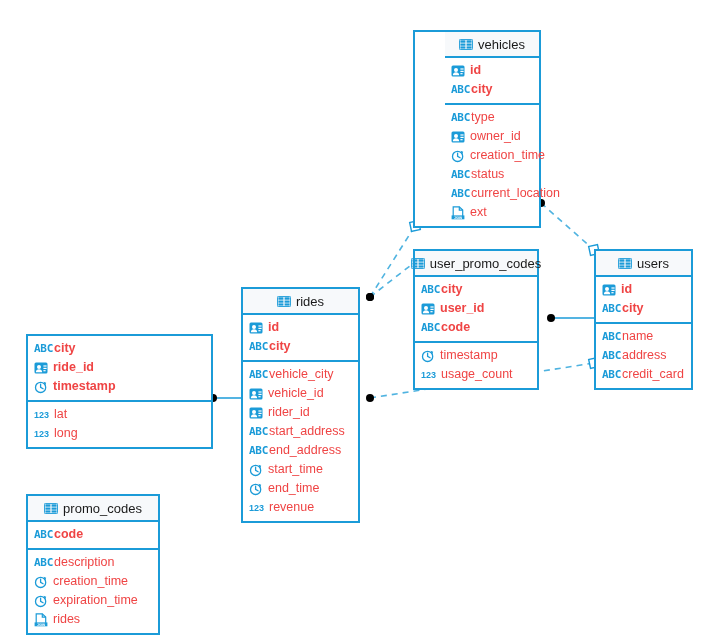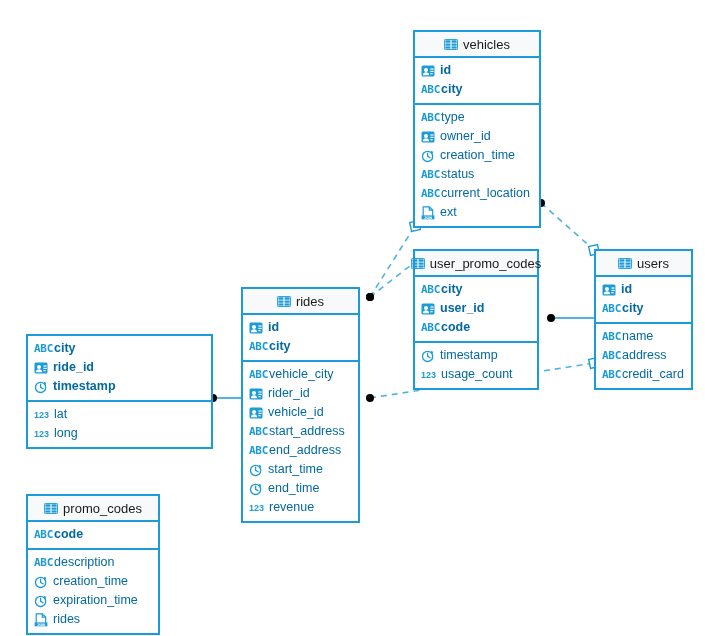--- a/index.html
+++ b/index.html
@@ -10,21 +10,21 @@
 
   .table-box{position:absolute;border:2px solid #1b9bd8;background:#ffffff;box-sizing:border-box;}
   .tbl-header{height:26px;display:flex;align-items:center;justify-content:center;gap:5px;
               background:#f7f9fb;border-bottom:2px solid #1b9bd8;box-sizing:border-box;
               font-size:13px;color:#1a1a1a;}
   .tbl-section{padding:3px 0 4px 0;box-sizing:border-box;}
   .tbl-section + .tbl-section{border-top:2px solid #1b9bd8;}
   .col-row{display:flex;align-items:center;gap:5px;padding:1px 6px;font-size:12.5px;line-height:17px;
            white-space:nowrap;}
   .col-row.pk .col-name{font-weight:bold;}
-  .col-name{color:#0369a1;}
+  .col-name{color:#ef4444;}
 
   
   .ico{flex:0 0 auto;display:inline-block;width:14px;height:14px;position:relative;}
   .ico svg{display:block;}
   .ico-abc{font-family:"DejaVu Sans Mono",monospace;font-size:11px;font-weight:bold;
            color:#1b9bd8;line-height:14px;letter-spacing:-0.3px;width:15px;}
   .ico-123{font-family:"Liberation Sans",sans-serif;font-size:9px;font-weight:bold;
            color:#1b9bd8;line-height:14px;width:15px;}
   .hdr-ico{width:14px;height:11px;}
 </style>
@@ -54,21 +54,21 @@
       </g>
       <g>
         <path d="M 551 318 L 594 318" fill="none" stroke="#1b9bd8" stroke-width="1.6" stroke-dasharray="none"></path>
         <circle cx="551" cy="318" r="4" fill="#000000"></circle>
       </g>
       <g>
         <path d="M 213 398 L 251 398" fill="none" stroke="#1b9bd8" stroke-width="1.6" stroke-dasharray="none"></path>
         <circle cx="213" cy="398" r="4" fill="#000000"></circle>
       </g>
     </svg>
-<div class="table-box" style="left: 413px; top: 30px; width: 128px;">
+<div class="table-box" style="left: 413px; top: 30px; width: 128px; padding-left: 30px;">
       <div class="tbl-header">
         <span class="ico hdr-ico">
           <svg width="14" height="11" viewBox="0 0 14 11">
             <rect x="0.4" y="0.4" width="13.2" height="10.2" rx="1" fill="none" stroke="#1b9bd8" stroke-width="1"></rect>
             <rect x="1.4" y="1.3" width="5" height="2.4" fill="#1b9bd8"></rect>
             <rect x="7.6" y="1.3" width="5" height="2.4" fill="#1b9bd8"></rect>
             <rect x="1.4" y="4.5" width="5" height="2.2" fill="#1b9bd8"></rect>
             <rect x="7.6" y="4.5" width="5" height="2.2" fill="#1b9bd8"></rect>
             <rect x="1.4" y="7.4" width="5" height="2.2" fill="#1b9bd8"></rect>
             <rect x="7.6" y="7.4" width="5" height="2.2" fill="#1b9bd8"></rect>
@@ -291,34 +291,34 @@
           <span class="ico">
             <svg width="14" height="14" viewBox="0 0 14 14">
               <rect x="0.5" y="1.5" width="13" height="11" rx="1.5" fill="#1b9bd8"></rect>
               <circle cx="5" cy="6" r="2" fill="#ffffff"></circle>
               <path d="M1.8 11.2c0-1.9 1.5-3 3.2-3s3.2 1.1 3.2 3z" fill="#ffffff"></path>
               <rect x="9.4" y="4.4" width="3.2" height="1.2" fill="#ffffff"></rect>
               <rect x="9.4" y="6.8" width="3.2" height="1.2" fill="#ffffff"></rect>
               <rect x="9.4" y="9.1" width="2.2" height="1.2" fill="#ffffff"></rect>
             </svg>
           </span>
+          <span class="col-name">vehicle_id</span>
+        </div>
+        <div class="col-row">
+          <span class="ico">
+            <svg width="14" height="14" viewBox="0 0 14 14">
+              <rect x="0.5" y="1.5" width="13" height="11" rx="1.5" fill="#1b9bd8"></rect>
+              <circle cx="5" cy="6" r="2" fill="#ffffff"></circle>
+              <path d="M1.8 11.2c0-1.9 1.5-3 3.2-3s3.2 1.1 3.2 3z" fill="#ffffff"></path>
+              <rect x="9.4" y="4.4" width="3.2" height="1.2" fill="#ffffff"></rect>
+              <rect x="9.4" y="6.8" width="3.2" height="1.2" fill="#ffffff"></rect>
+              <rect x="9.4" y="9.1" width="2.2" height="1.2" fill="#ffffff"></rect>
+            </svg>
+          </span>
           <span class="col-name">rider_id</span>
-        </div>
-        <div class="col-row">
-          <span class="ico">
-            <svg width="14" height="14" viewBox="0 0 14 14">
-              <rect x="0.5" y="1.5" width="13" height="11" rx="1.5" fill="#1b9bd8"></rect>
-              <circle cx="5" cy="6" r="2" fill="#ffffff"></circle>
-              <path d="M1.8 11.2c0-1.9 1.5-3 3.2-3s3.2 1.1 3.2 3z" fill="#ffffff"></path>
-              <rect x="9.4" y="4.4" width="3.2" height="1.2" fill="#ffffff"></rect>
-              <rect x="9.4" y="6.8" width="3.2" height="1.2" fill="#ffffff"></rect>
-              <rect x="9.4" y="9.1" width="2.2" height="1.2" fill="#ffffff"></rect>
-            </svg>
-          </span>
-          <span class="col-name">vehicle_id</span>
         </div>
         <div class="col-row">
           <span class="ico ico-abc">ABC</span>
           <span class="col-name">start_address</span>
         </div>
         <div class="col-row">
           <span class="ico ico-abc">ABC</span>
           <span class="col-name">end_address</span>
         </div>
         <div class="col-row">

